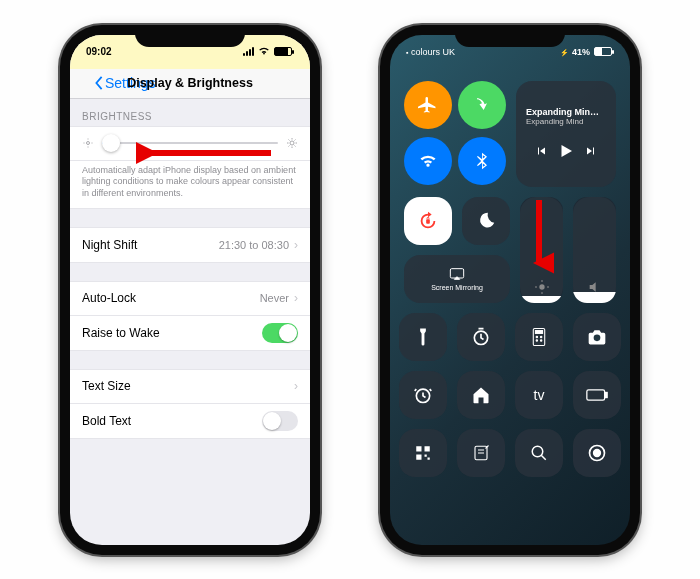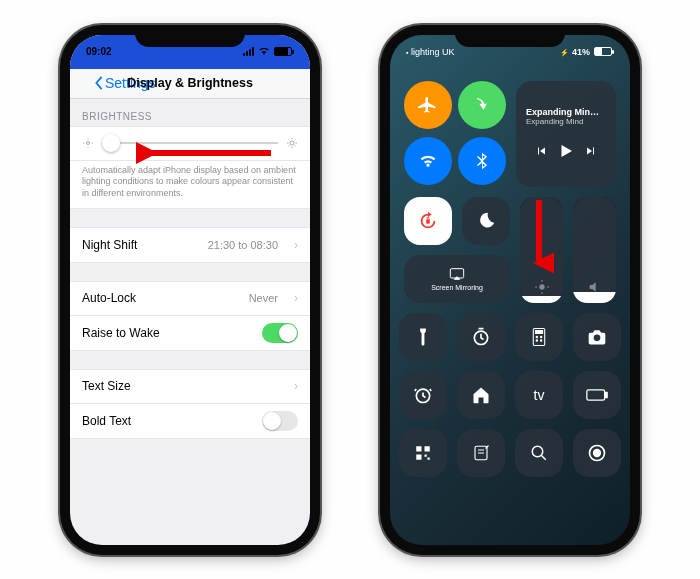--- a/index.html
+++ b/index.html
@@ -26,21 +26,21 @@
     position: absolute; top: 0; left: 50%; transform: translateX(-50%);
     width: 110px; height: 22px; background: #0a0a0a;
     border-bottom-left-radius: 14px; border-bottom-right-radius: 14px;
     z-index: 20;
   }
   
   .status-line {
     height: 34px; display: flex; align-items: center; justify-content: space-between;
     padding: 0 18px 0 16px; font-size: 10px; font-weight: 600;
   }
-  .status-line.dark { background: #1d4ed8; color:#000; }
+  .status-line.dark { background: #fef9c3; color:#000; }
   .sig { display: flex; gap: 4px; align-items:center; }
   .bars { display: flex; gap: 1px; align-items: flex-end; }
   .bars span { width: 2px; background: #000; border-radius: 1px; }
   .bars span:nth-child(1){height:3px}.bars span:nth-child(2){height:5px}.bars span:nth-child(3){height:7px}.bars span:nth-child(4){height:9px}
   .wifi { width: 12px; height: 9px; }
   .batt { width: 18px; height: 9px; border: 1px solid #000; border-radius: 2px; position: relative; }
   .batt::after { content:''; position:absolute; right:-3px; top:2px; width:2px; height:4px; background:#000; border-radius:1px; }
   .batt i { display:block; width: 80%; height:100%; background:#000; }
   .nav-bar {
     background:#f8f8f8; height: 30px; display:flex; align-items:center;
@@ -62,21 +62,21 @@
   .slider { flex:1; height: 20px; position:relative; }
   .track { position:absolute; top:50%; left:0; right:0; height:2px; background:#d1d1d6; transform:translateY(-50%); border-radius:2px; }
   .track .fill { position:absolute; left:0; top:0; bottom:0; width:5%; background:#007aff; }
   .thumb { position:absolute; top:50%; left:5%; width:18px; height:18px; background:#fff; border-radius:50%; transform:translate(-50%,-50%); box-shadow:0 1px 3px rgba(0,0,0,.3); }
   .switch { width:36px; height:20px; border-radius:10px; position:relative; }
   .switch.on { background:#4cd964; }
   .switch.off { background:#e5e5ea; }
   .knob { position:absolute; top:1px; width:18px; height:18px; background:#fff; border-radius:50%; box-shadow:0 1px 2px rgba(0,0,0,.3); }
   .switch.on .knob { right:1px; } .switch.off .knob { left:1px; }
   .sub { color:#8e8e93; font-size:9px; line-height:1.3; padding:4px 12px 8px; background:#fff; }
-  .detail { color:#8e8e93; font-size:11px; display:flex; align-items:center; gap:16px;justify-content:space-between; }
+  .detail { color:#8e8e93; font-size:11px; display:flex; align-items:center; gap:5px;justify-content:space-between; }
   .chev { color:#c7c7cc; font-size:12px; }
   .arrow-red {
     position:absolute; pointer-events:none; z-index:15;
   }
   
   .cc-screen { background: linear-gradient(135deg,#2a5a6a 0%, #1a2f3a 60%, #0f1f28 100%); color:#fff; }
   .status-line.light { color:#fff; }
   .status-line.light .batt { border-color:#fff; } .status-line.light .batt::after{background:#fff;} .status-line.light .batt i{background:#fff;}
   .cc-body { padding: 12px 14px; display:flex; flex-direction:column; gap:10px; }
   .row { display:flex; gap:10px; }
@@ -226,21 +226,21 @@
         </defs>
       <line x1="135" y1="12" x2="10" y2="12" stroke="#e60000" stroke-width="6" marker-end="url(#ah1)"></line>
     </svg>
   </div>
 </div>
 
 <div class="phone">
   <div class="notch"></div>
   <div class="screen cc-screen">
     <div class="status-line light">
-      <span class="carrier"><span style="font-size:7px">▪</span> <span>lighting UK</span></span>
+      <span class="carrier"><span style="font-size:7px">▪</span> <span>colours UK</span></span>
       <div class="sig">
         <span class="batpct"><span style="font-size:7px">⚡</span> <span>41%</span></span>
         <div class="batt">
             <i style="width:41%"></i>
           </div>
       </div>
     </div>
 
     <div class="cc-body">
       <div class="row">

